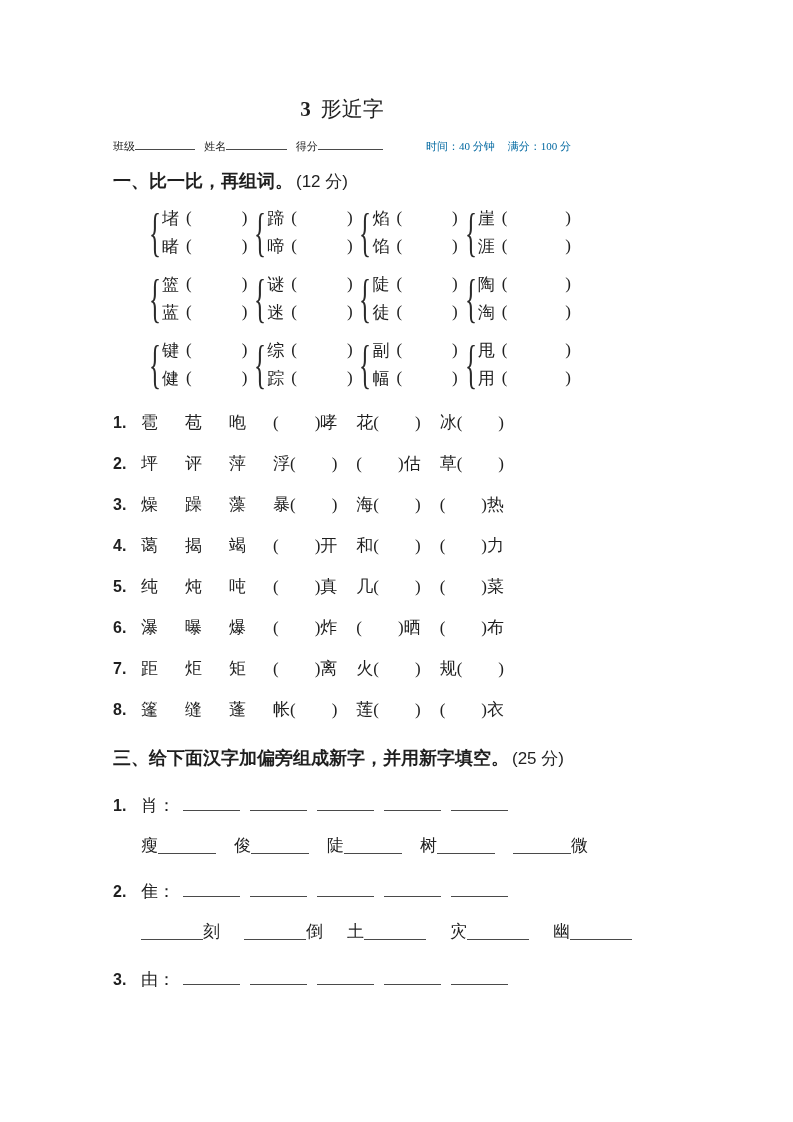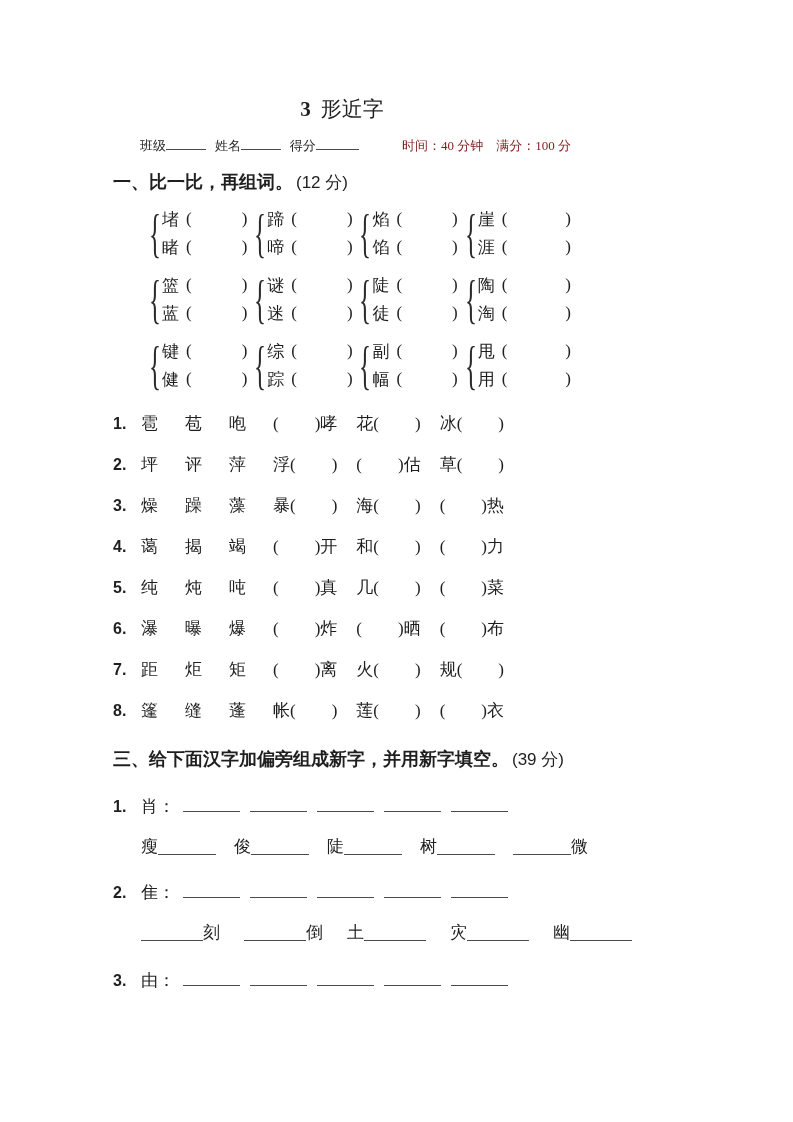--- a/index.html
+++ b/index.html
@@ -5,24 +5,24 @@
   html,body{margin:0;padding:0;background:#ffffff;}
   .page{
     position:relative;width:684px;height:1122px;background:#ffffff;overflow:hidden;
     font-family:"Liberation Serif","DejaVu Serif",serif;color:#1f1f1f;box-sizing:border-box;
   }
   .content{padding:0 113px;}
   
   .title{margin-top:96px;text-align:center;font-size:21px;line-height:26px;}
   .title .tnum{font-weight:bold;margin-right:10px;}
   
-  .header-row{margin-top:13px;font-size:13px;display:flex;align-items:baseline;white-space:nowrap;margin-left:27px;}
+  .header-row{margin-top:13px;font-size:11px;display:flex;align-items:baseline;white-space:nowrap;}
   .ul{display:inline-block;border-bottom:1.5px solid #4a4a4a;height:14px;margin-bottom:-3px;}
   .h-ul{width:72px;margin-right:9px;}
-  .info{margin-left:34px;color:#7f1d1d;display:flex;align-items:center;}
+  .info{margin-left:34px;color:#0369a1;display:flex;align-items:center;}
   .info .t1{margin-right:13px;}
   
   .sec-heading{margin-top:15px;font-size:18px;font-weight:bold;
     font-family:"Liberation Sans","DejaVu Sans",sans-serif;line-height:24px;}
   .sec-heading .score{font-family:Liberation Sans, sans-serif;font-weight:normal;font-size:17px;margin-left:3px;}
   
   .pairs{margin-left:36px;margin-top:4px;}
   .pair-row{display:flex;margin-top:10px;}
   .pair{display:flex;align-items:center;width:128px;}
   .brace{font-size:50px;line-height:1;font-weight:300;color:#2a2a2a;
@@ -355,21 +355,21 @@
       <span class="num">8.</span>
       <span class="opt">篷</span>
         <span class="opt">缝</span>
         <span class="opt">蓬</span>
       <span class="blank"><span>帐</span><span>(</span><span class="bgap"></span><span>)</span><span></span></span>
       <span class="blank"><span>莲</span><span>(</span><span class="bgap"></span><span>)</span><span></span></span>
       <span class="blank"><span></span><span>(</span><span class="bgap"></span><span>)</span><span>衣</span></span>
     </div>
 
     <div class="sec-heading" style="margin-top:26px">
-      <span>三、给下面汉字加偏旁组成新字，并用新字填空。</span><span class="score">(39 分)</span>
+      <span>三、给下面汉字加偏旁组成新字，并用新字填空。</span><span class="score">(25 分)</span>
     </div>
 
     <div class="item3">
       <span class="num">1.</span>
       <span class="base">肖：</span>
       <span class="ul b-ul"></span>
         <span class="ul b-ul"></span>
         <span class="ul b-ul"></span>
         <span class="ul b-ul"></span>
         <span class="ul b-ul"></span>

